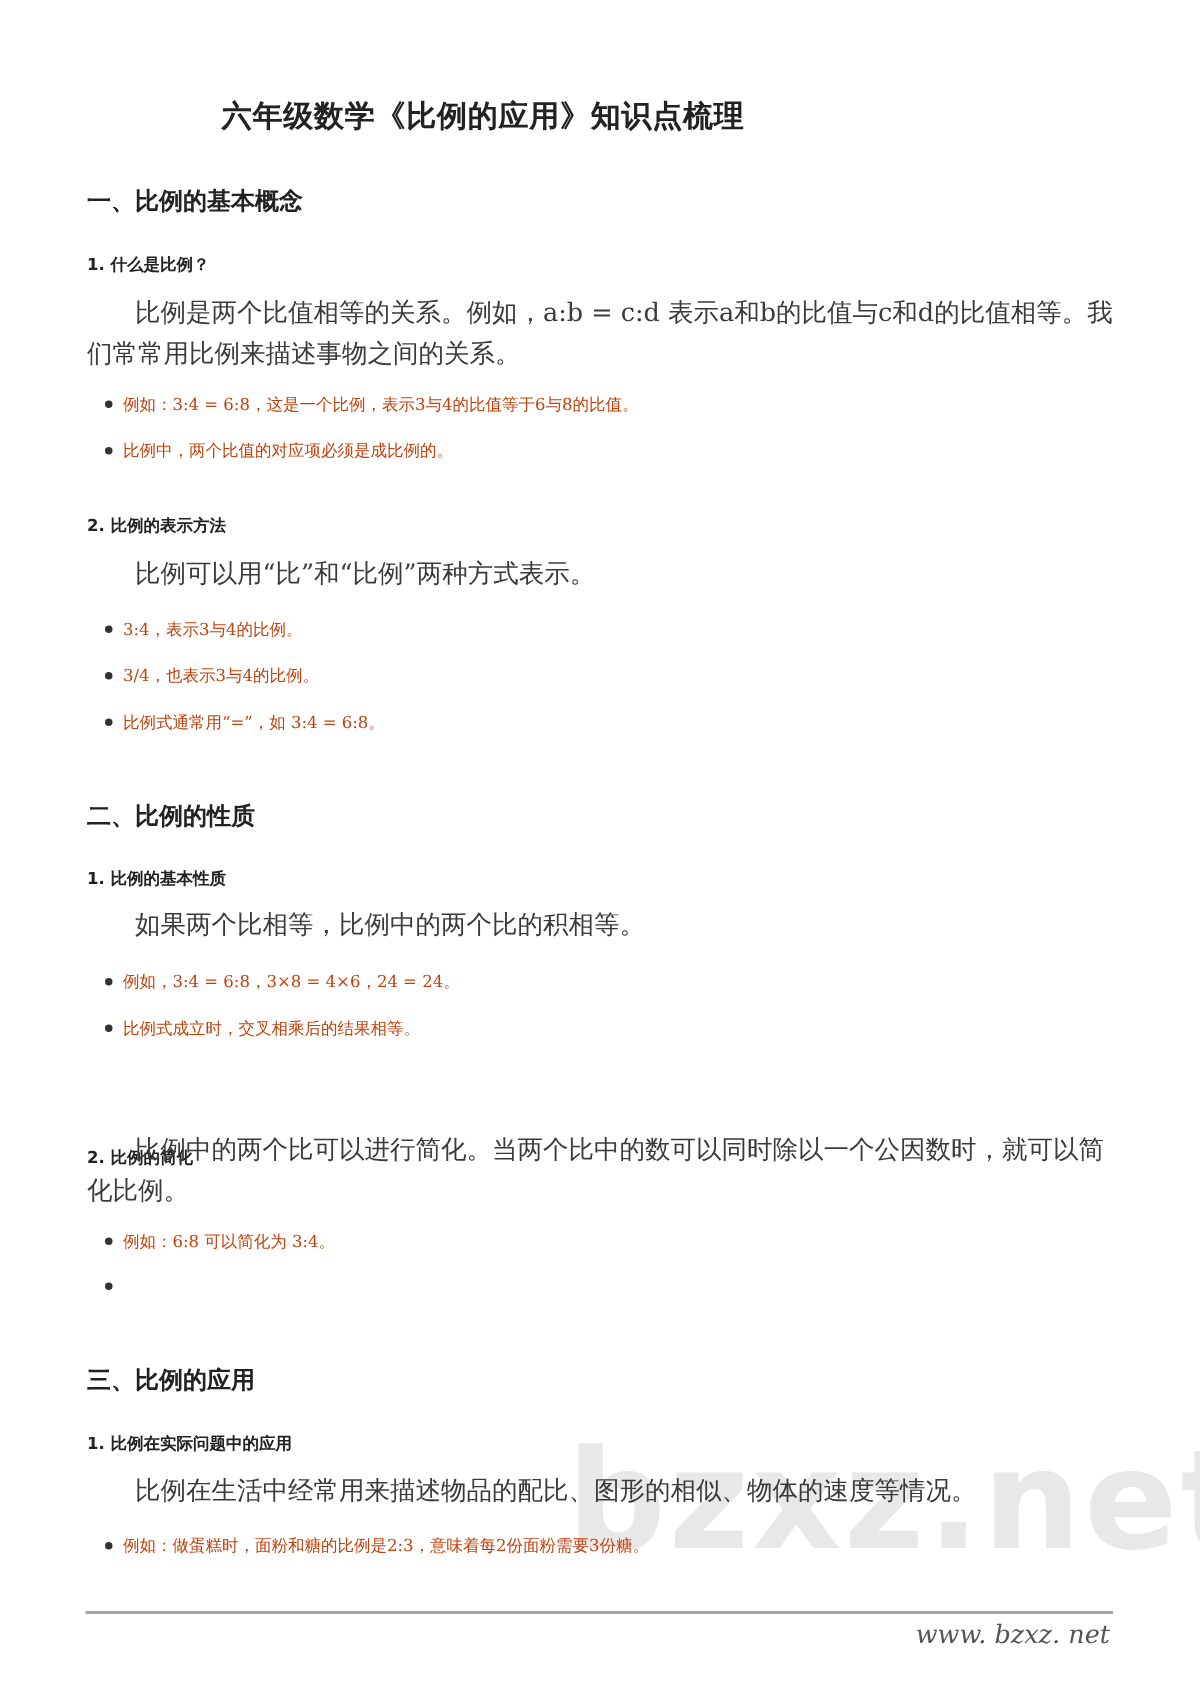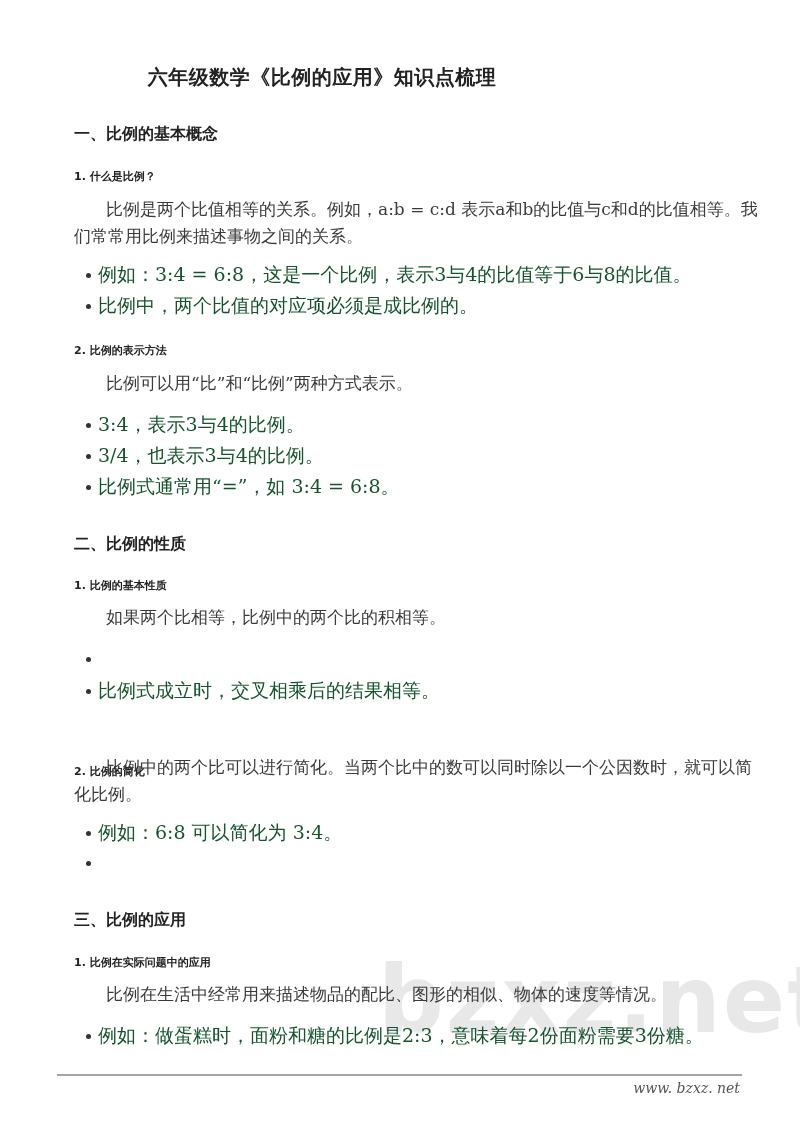--- a/index.html
+++ b/index.html
@@ -8,55 +8,55 @@
     font-family: "DejaVu Serif", "Liberation Serif", serif;
     color: #333333;
   }
   .page { position: absolute; left: 0; top: 0; width: 800px; height: 1130px; }
   .title {
     position: absolute; top: 64px; left: 0; width: 644px; text-align: center;
     font-family: "DejaVu Sans", "Liberation Sans", sans-serif;
     font-size: 20px; font-weight: bold; color: #222;
     letter-spacing: 0.5px;
   }
-  .abs { position: absolute; margin-left: 16px; }
+  .abs { position: absolute; }
   .h1 {
     font-family: "DejaVu Sans", "Liberation Sans", sans-serif;
     font-size: 16px; font-weight: bold; color: #222; left: 58px;
   }
   .h2 {
     font-family: "DejaVu Sans", "Liberation Sans", sans-serif;
     font-size: 11px; font-weight: bold; color: #222; left: 58px;
   }
   .para {
     font-size: 17px; line-height: 27px; color: #3a3a3a;
     left: 58px; width: 690px; text-indent: 32px;
   }
   .bullet {
-    font-size: 19px; color: #14532d; left: 70px; white-space: nowrap;
+    font-size: 11px; color: #c2410c; left: 70px; white-space: nowrap;
   }
   .bullet .dot {
     display: inline-block; width: 5px; height: 5px; border-radius: 50%;
     background: #333; margin-right: 7px; vertical-align: middle; position: relative; top: -1px;
   }
   .watermark {
     position: absolute; left: 378px; top: 955px;
     font-family: "DejaVu Sans", "Liberation Sans", sans-serif;
     font-size: 92px; font-weight: bold; color: #e8e8e8;
     letter-spacing: 2px; z-index: 0; line-height: 1;
   }
   .content { position: relative; z-index: 1; }
   .footer-rule {
     position: absolute; left: 57px; top: 1074px; width: 685px; height: 0;
     border-top: 2px solid #a5a5a5;
   }
   .footer-url {
     position: absolute; right: 60px; top: 1080px;
     font-family: "DejaVu Serif", "Liberation Serif", serif;
-    font-style: italic; font-size: 14px; color: #555;
+    font-style: italic; font-size: 17px; color: #555;
   }
 </style>
 </head>
 <body>
 
 <div class="page">
 
   <div class="watermark">bzxz.net</div>
 
   <div class="content">
@@ -72,21 +72,21 @@
     <div class="abs h2" style="top:343px">2. 比例的表示方法</div>
     <div class="abs para" style="top:370px">比例可以用“比”和“比例”两种方式表示。</div>
     <div class="abs bullet" style="top:412px"><span class="dot"></span><span>3:4，表示3与4的比例。</span></div>
     <div class="abs bullet" style="top:443px"><span class="dot"></span><span>3/4，也表示3与4的比例。</span></div>
     <div class="abs bullet" style="top:474px"><span class="dot"></span><span>比例式通常用“=”，如 3:4 = 6:8。</span></div>
 
     <div class="abs h1" style="top:534px">二、比例的性质</div>
 
     <div class="abs h2" style="top:578px">1. 比例的基本性质</div>
     <div class="abs para" style="top:604px">如果两个比相等，比例中的两个比的积相等。</div>
-    <div class="abs bullet" style="top:647px"><span class="dot"></span></div>
+    <div class="abs bullet" style="top:647px"><span class="dot"></span><span>例如，3:4 = 6:8，3×8 = 4×6，24 = 24。</span></div>
     <div class="abs bullet" style="top:678px"><span class="dot"></span><span>比例式成立时，交叉相乘后的结果相等。</span></div>
 
     <div class="abs h2" style="top:764px">2. 比例的简化</div>
     <div class="abs para" style="top:754px">比例中的两个比可以进行简化。当两个比中的数可以同时除以一个公因数时，就可以简化比例。</div>
     <div class="abs bullet" style="top:820px"><span class="dot"></span><span>例如：6:8 可以简化为 3:4。</span></div>
     <div class="abs bullet" style="top:851px"><span class="dot"></span></div>
 
     <div class="abs h1" style="top:910px">三、比例的应用</div>
 
     <div class="abs h2" style="top:955px">1. 比例在实际问题中的应用</div>

